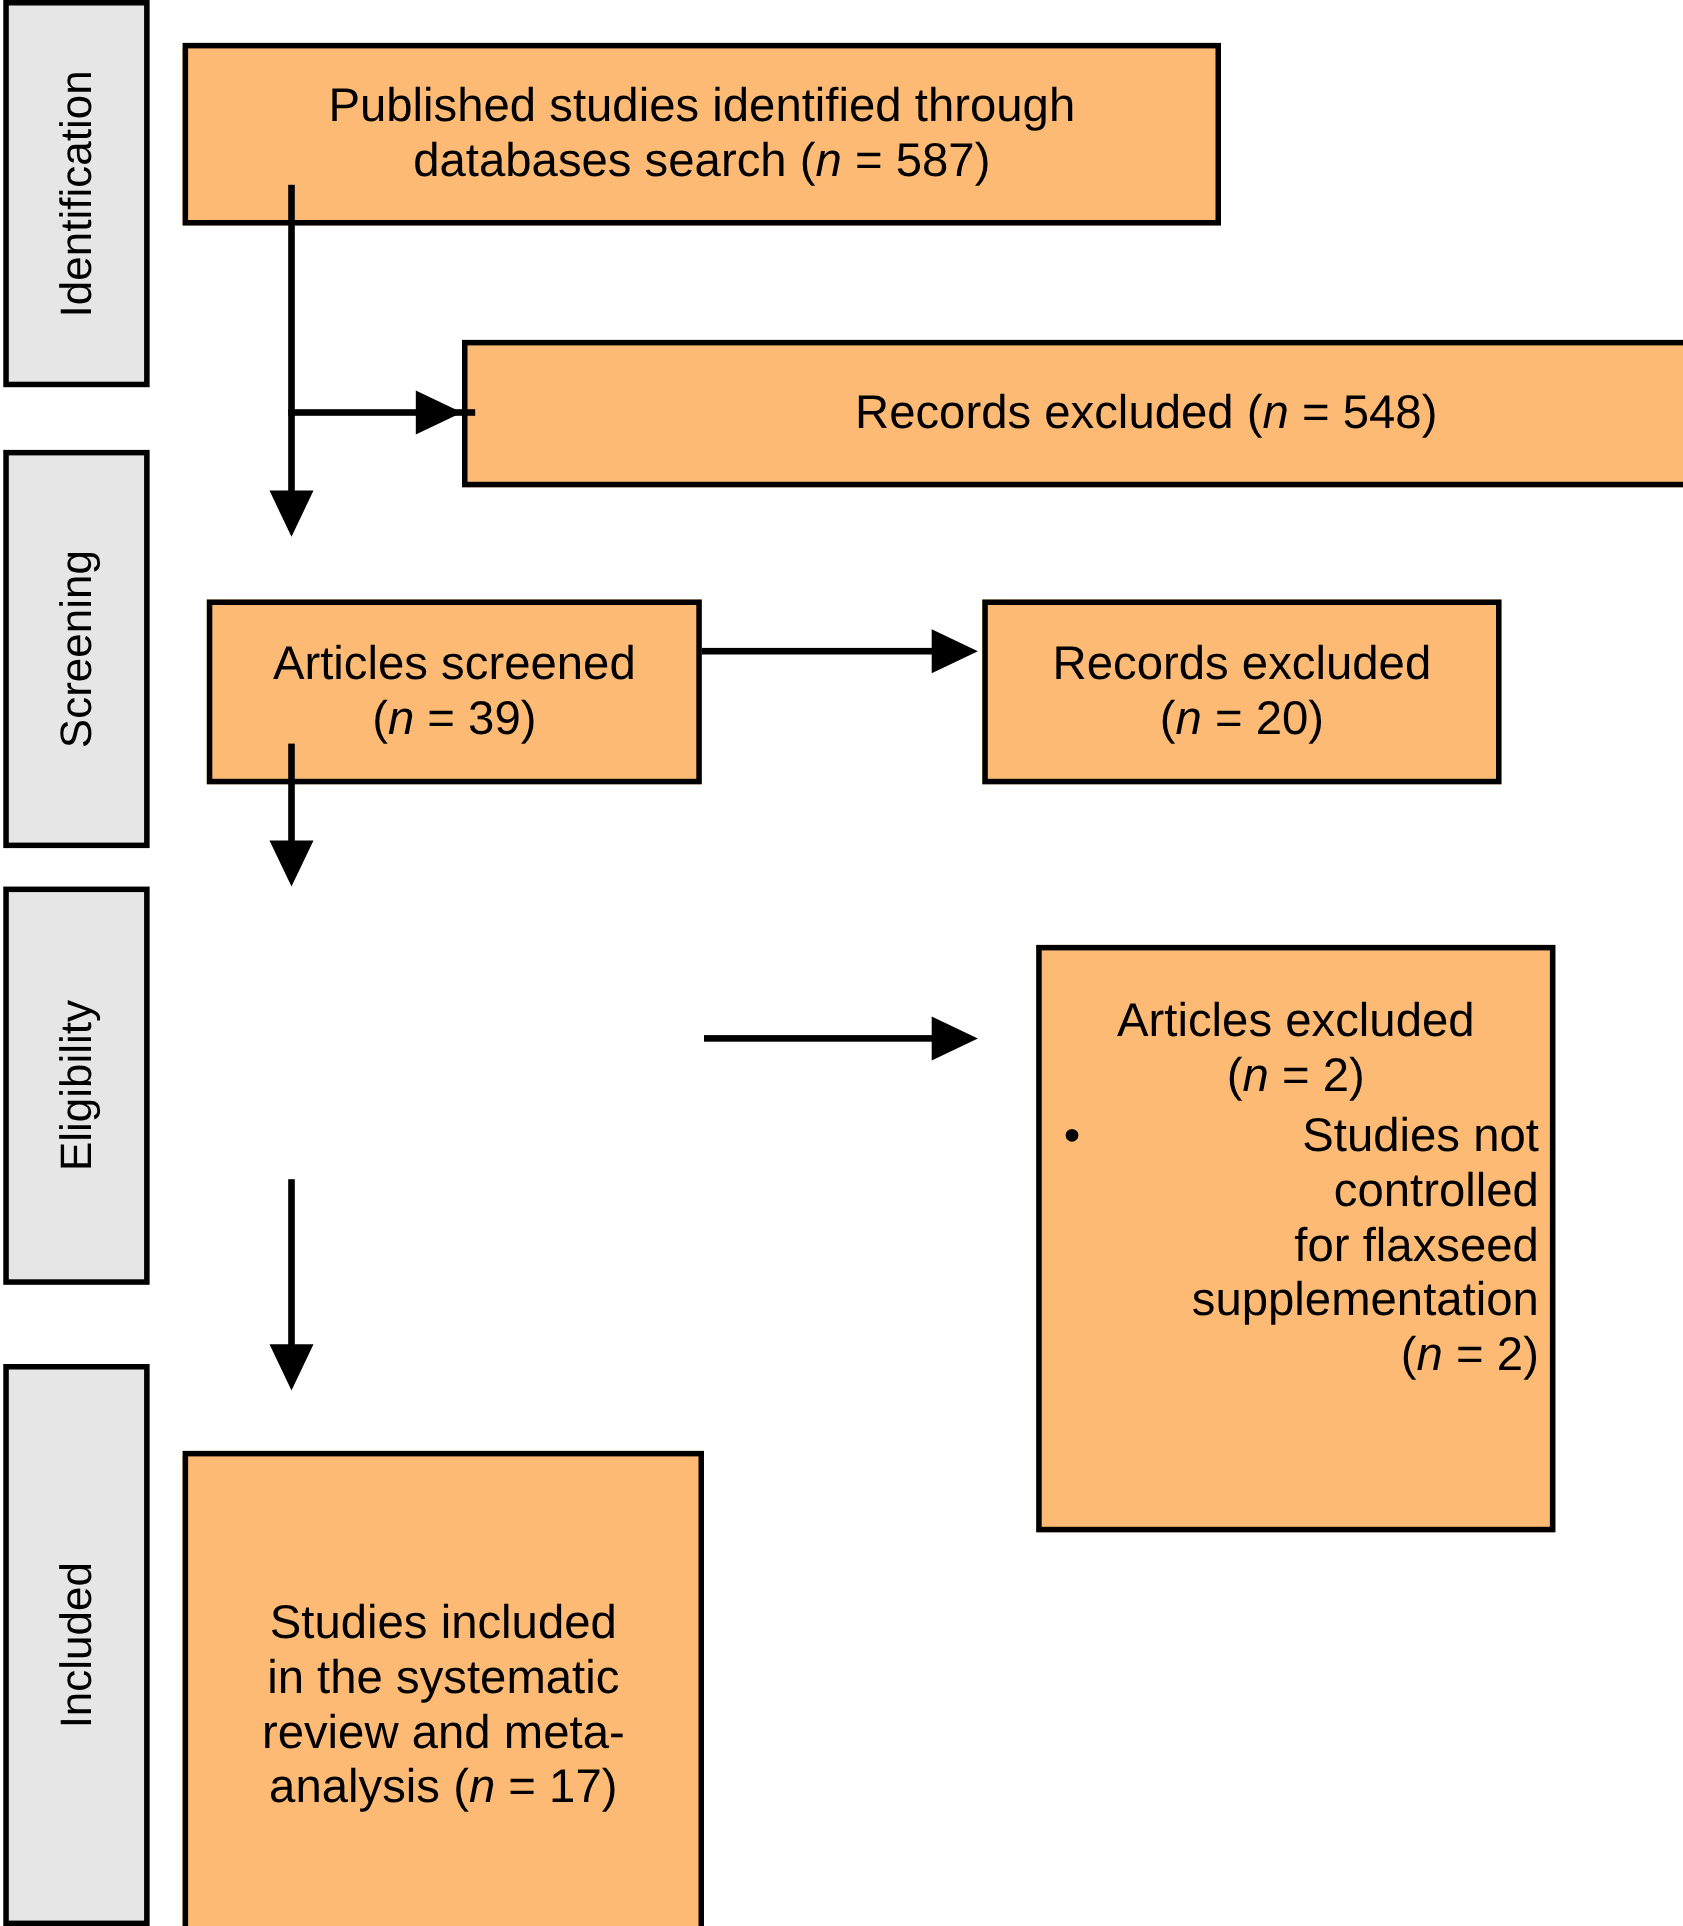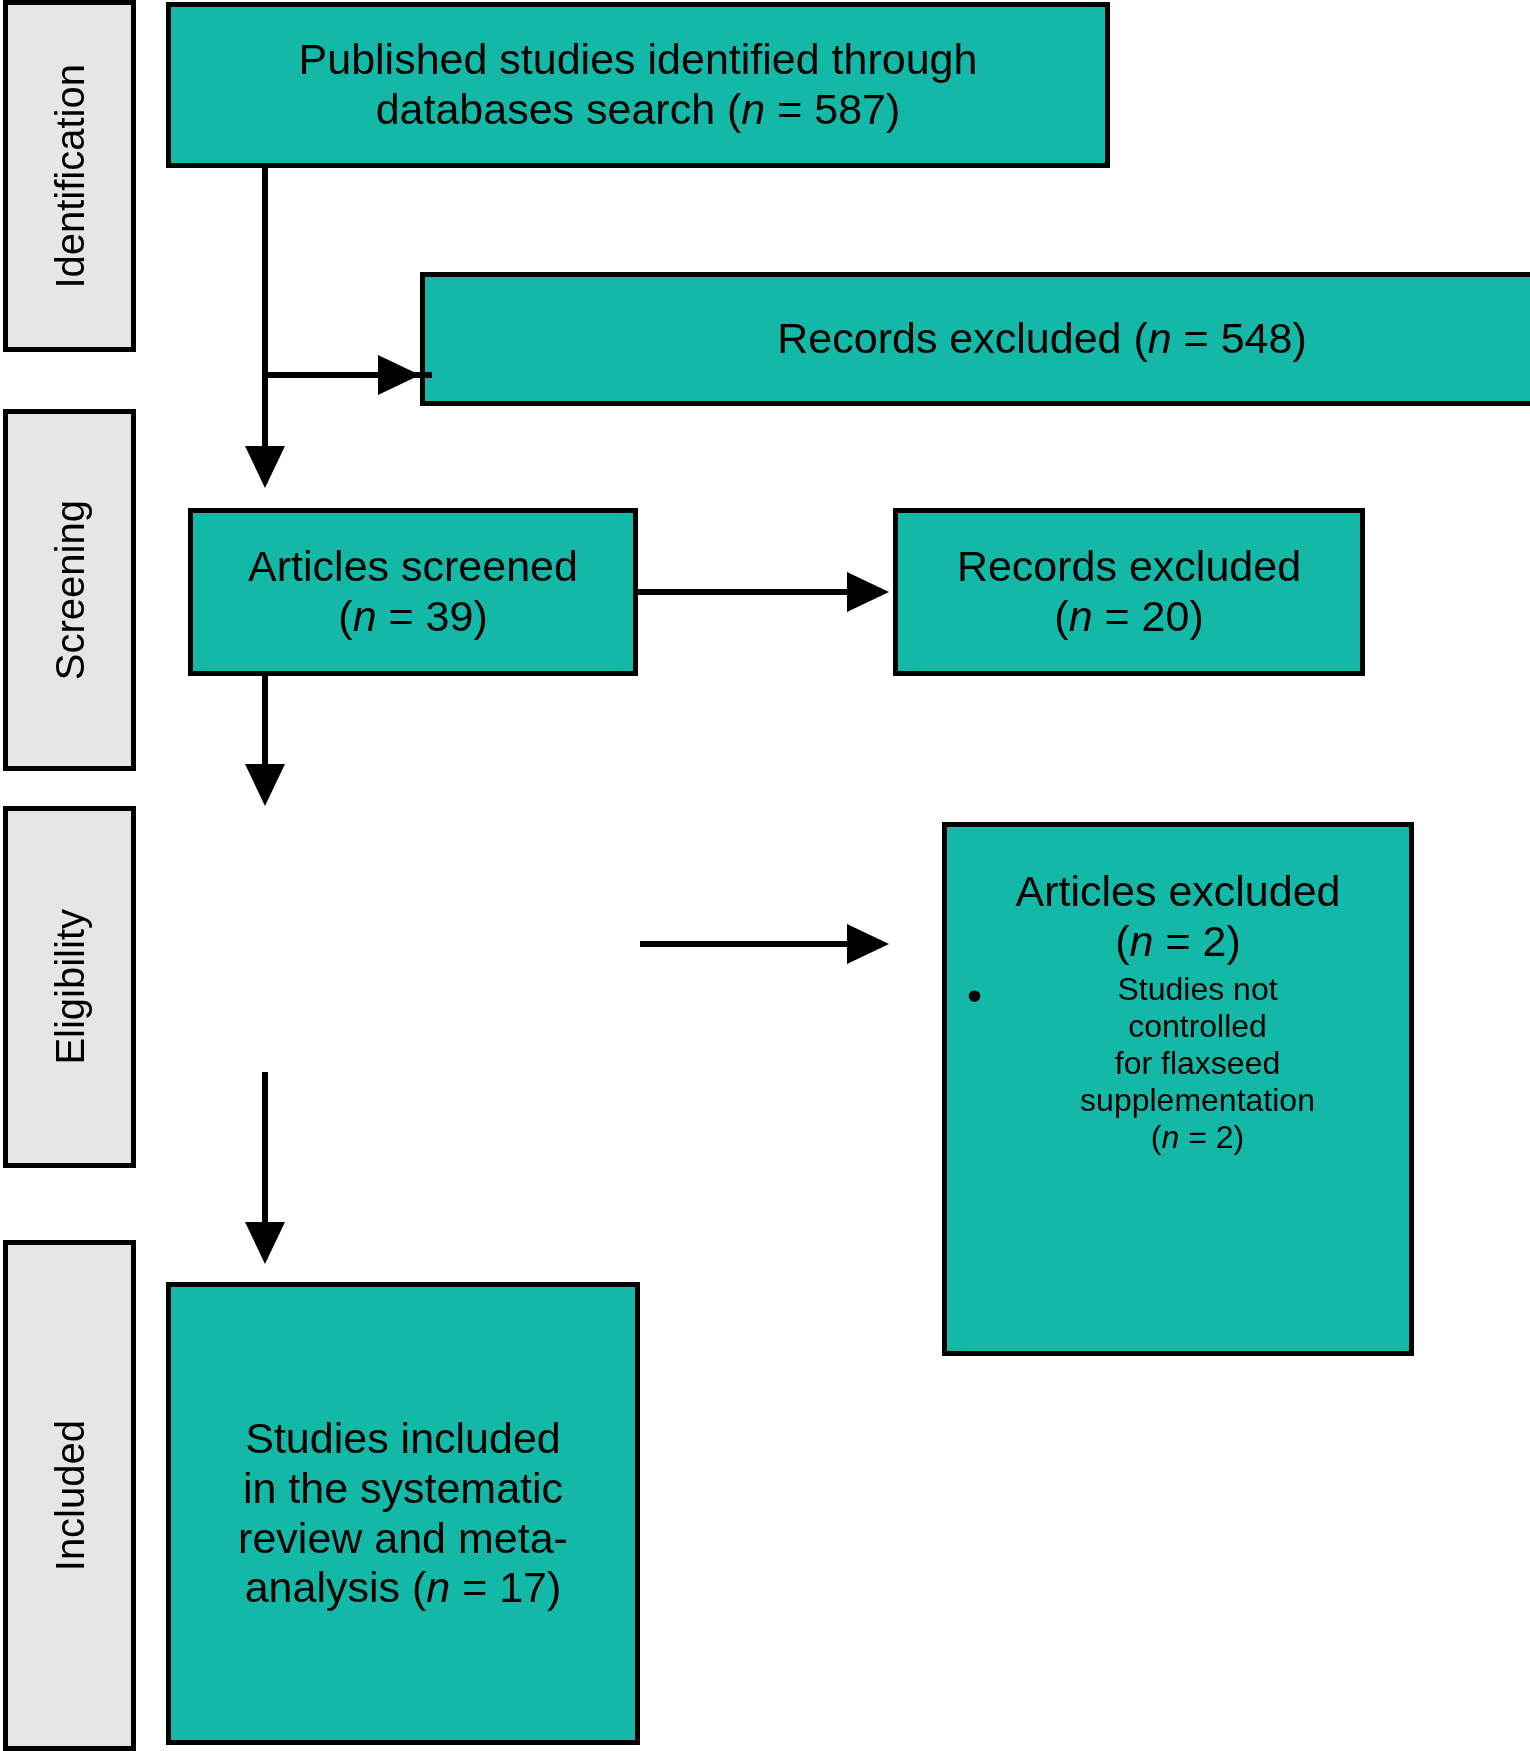--- a/index.html
+++ b/index.html
@@ -43,30 +43,31 @@
 
   #stage-identification { top: 0px;    height: 352px; }
   #stage-screening      { top: 409px;  height: 362px; }
   #stage-eligibility    { top: 806px;  height: 362px; }
   #stage-included       { top: 1240px; height: 511px; }
 
   
   .node {
     position: absolute;
     box-sizing: border-box;
-    background: #14b8a6;
+    background: #fdba74;
     border: 5px solid #000000;
     display: flex;
     align-items: center;
     justify-content: center;
     text-align: center;
     color: #000000;
     font-size: 43px;
     line-height: 1.16;
     padding: 2px 10px;
+    margin-top: 37px;
   }
   .node .txt { display: block; width: 100%; }
   .node i { font-style: italic; }
 
   #node-identified  { left: 166px; top: 2px;    width: 944px;  height: 166px; }
   #node-excluded-1  { left: 420px; top: 272px;  width: 1244px; height: 134px; }
   #node-screened    { left: 188px; top: 508px;  width: 450px;  height: 168px; }
   #node-excluded-2  { left: 893px; top: 508px;  width: 472px;  height: 168px; }
   #node-fulltext    { left: 172px; top: 820px;  width: 468px;  height: 252px; }
   #node-excluded-3  { left: 942px; top: 822px;  width: 472px;  height: 534px; }
@@ -82,22 +83,22 @@
     padding-left: 10px;
   }
   .bullet-dot {
     flex: 0 0 auto;
     margin-right: 14px;
     font-size: 43px;
     line-height: 1.16;
   }
   .bullet-text {
     flex: 1 1 auto;
-    text-align: center;
-    font-size: 32px;
+    text-align: right;
+    font-size: 43px;
     line-height: 1.16;
   }
 
   
   .vline, .hline {
     position: absolute;
     background: #000000;
   }
   .vline { width: 6px; }
   .hline { height: 6px; }

